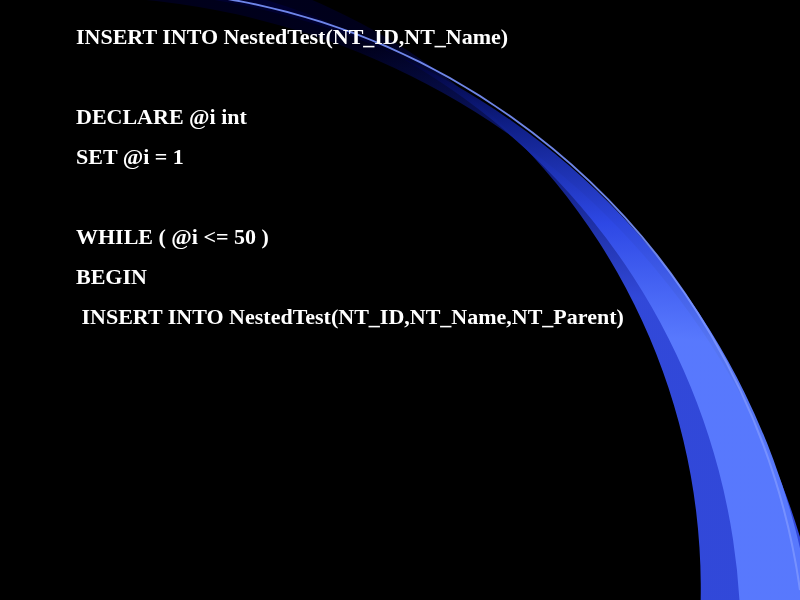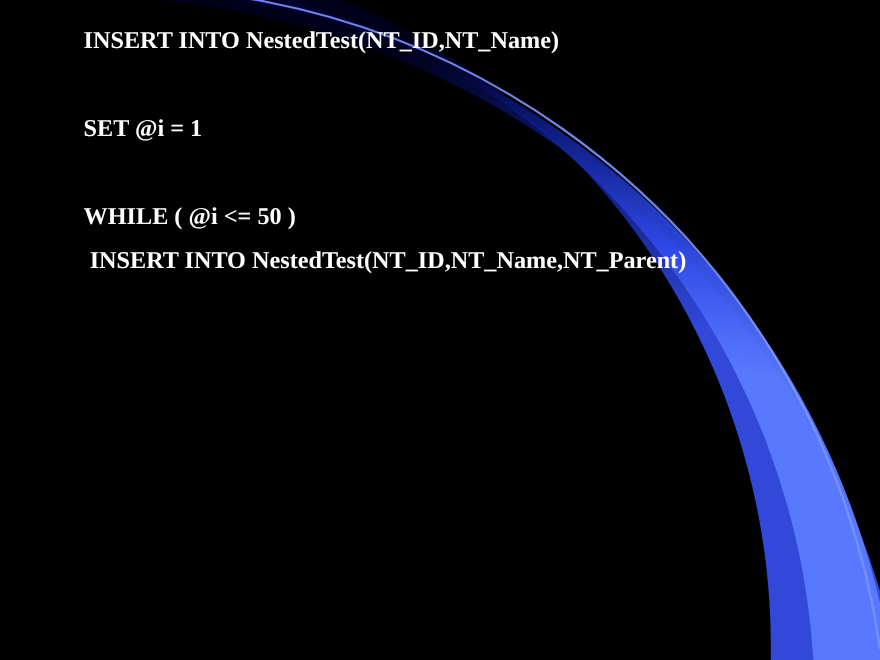--- a/index.html
+++ b/index.html
@@ -75,20 +75,22 @@
       Z" fill="url(#arcGrad)" opacity="0.95"></path>
 
     <path d="
       M -30 2
       A 700 700 0 0 1 800 590" fill="none" stroke="#7a94ff" stroke-width="2" opacity="0.9"></path>
   </svg>
 
   <div class="code">
     <p class="code-line">INSERT INTO NestedTest(NT_ID,NT_Name)</p>
     <p class="code-line"></p>
+    <p class="code-line">DECLARE @i int</p>
     <p class="code-line">SET @i = 1</p>
     <p class="code-line"></p>
     <p class="code-line">WHILE ( @i &lt;= 50 )</p>
+    <p class="code-line">BEGIN</p>
     <p class="code-line"> INSERT INTO NestedTest(NT_ID,NT_Name,NT_Parent)</p>
     <p class="code-line"></p>
   </div>
 
 </div>
 
 </body></html>

